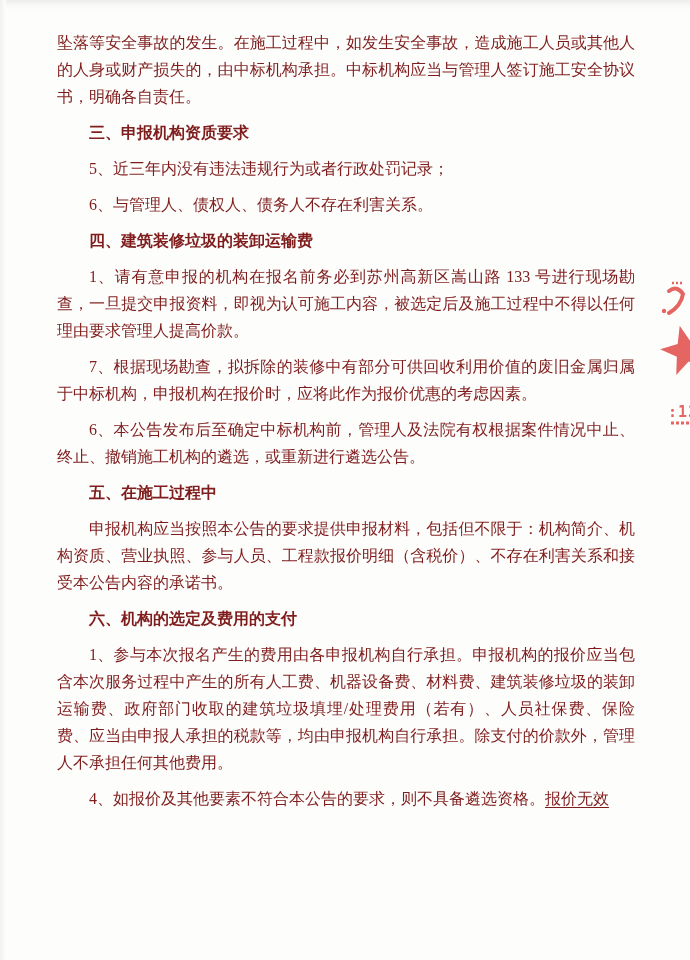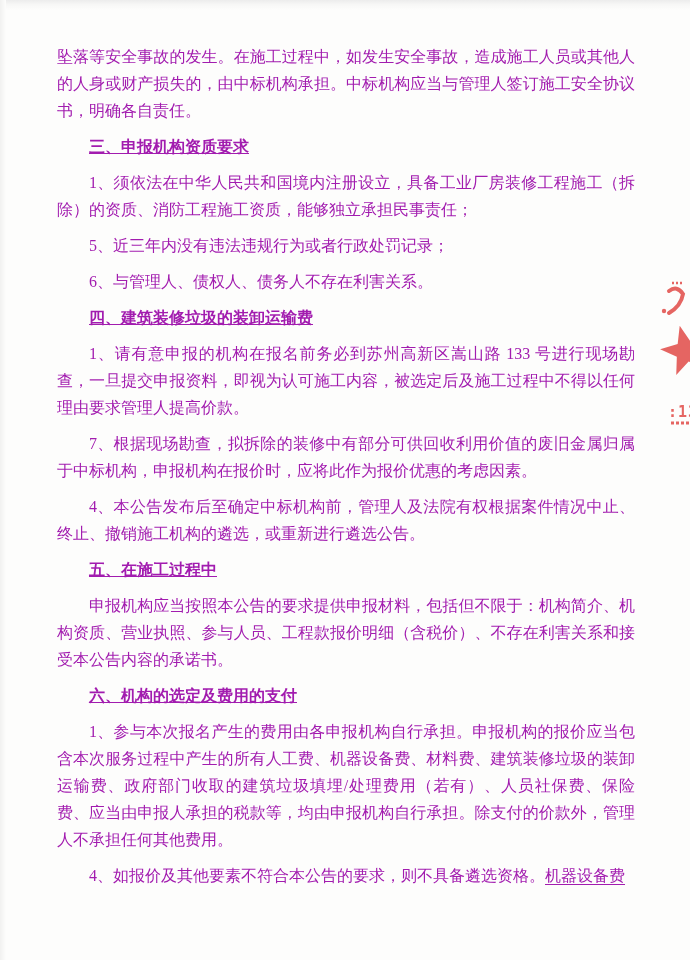--- a/index.html
+++ b/index.html
@@ -10,59 +10,58 @@
   }
   .edge-top{
     position:absolute;top:0;left:0;right:0;height:10px;
     background:linear-gradient(180deg,#ececec 0%,#f7f7f6 45%,#fdfdfc 100%);
   }
   .edge-left{
     position:absolute;top:0;left:0;bottom:0;width:6px;
     background:linear-gradient(90deg,#f1f1f0 0%,#fdfdfc 100%);
   }
   .doc{
-    position:absolute;left:57px;top:43px;width:578px;
-    font-size:16px;line-height:27px;color:#a21caf;
+    position:absolute;left:57px;top:29px;width:578px;
+    font-size:16px;line-height:27px;color:#7f1d1d;
     text-align:justify;
   }
   .doc p{margin:0 0 9px 0;text-indent:2em;}
   .doc p.continuation{text-indent:0;}
-  .doc p.heading{font-weight:bold;text-decoration:underline;}
+  .doc p.heading{font-weight:bold;}
   .u{text-decoration:underline;text-underline-offset:3px;}
   .stamp{
     position:absolute;left:645px;top:270px;width:45px;height:160px;
     opacity:.88;pointer-events:none;
   }
   .stamp svg{display:block;}
   .stamp text{
     font-family:"DejaVu Sans Mono",monospace;
     font-size:15px;font-weight:bold;letter-spacing:1px;
   }
 </style>
 </head>
 <body>
 
 <div class="edge-top"></div>
 <div class="edge-left"></div>
 
 <div class="doc" id="doc">
     <p class="continuation"><span>坠落等安全事故的发生。在施工过程中，如发生安全事故，造成施工人员或其他人的人身或财产损失的，由中标机构承担。中标机构应当与管理人签订施工安全协议书，明确各自责任。</span></p>
     <p class="heading"><span>三、申报机构资质要求</span></p>
-    <p class="para"><span>1、须依法在中华人民共和国境内注册设立，具备工业厂房装修工程施工（拆除）的资质、消防工程施工资质，能够独立承担民事责任；</span></p>
     <p class="para"><span>5、近三年内没有违法违规行为或者行政处罚记录；</span></p>
     <p class="para"><span>6、与管理人、债权人、债务人不存在利害关系。</span></p>
     <p class="heading"><span>四、建筑装修垃圾的装卸运输费</span></p>
     <p class="para"><span>1、请有意申报的机构在报名前务必到苏州高新区嵩山路 133 号进行现场勘查，一旦提交申报资料，即视为认可施工内容，被选定后及施工过程中不得以任何理由要求管理人提高价款。</span></p>
     <p class="para"><span>7、根据现场勘查，拟拆除的装修中有部分可供回收利用价值的废旧金属归属于中标机构，申报机构在报价时，应将此作为报价优惠的考虑因素。</span></p>
-    <p class="para"><span>4、本公告发布后至确定中标机构前，管理人及法院有权根据案件情况中止、终止、撤销施工机构的遴选，或重新进行遴选公告。</span></p>
+    <p class="para"><span>6、本公告发布后至确定中标机构前，管理人及法院有权根据案件情况中止、终止、撤销施工机构的遴选，或重新进行遴选公告。</span></p>
     <p class="heading"><span>五、在施工过程中</span></p>
     <p class="para"><span>申报机构应当按照本公告的要求提供申报材料，包括但不限于：机构简介、机构资质、营业执照、参与人员、工程款报价明细（含税价）、不存在利害关系和接受本公告内容的承诺书。</span></p>
     <p class="heading"><span>六、机构的选定及费用的支付</span></p>
     <p class="para"><span>1、参与本次报名产生的费用由各申报机构自行承担。申报机构的报价应当包含本次服务过程中产生的所有人工费、机器设备费、材料费、建筑装修垃圾的装卸运输费、政府部门收取的建筑垃圾填埋/处理费用（若有）、人员社保费、保险费、应当由申报人承担的税款等，均由申报机构自行承担。除支付的价款外，管理人不承担任何其他费用。</span></p>
-    <p class="para"><span>4、如报价及其他要素不符合本公告的要求，则不具备遴选资格。</span><span class="u">机器设备费</span></p>
+    <p class="para"><span>4、如报价及其他要素不符合本公告的要求，则不具备遴选资格。</span><span class="u">报价无效</span></p>
   </div>
 
 <div class="stamp">
   <svg width="45" height="160" viewBox="0 0 45 160" xmlns="http://www.w3.org/2000/svg">
     <line x1="27" y1="13" x2="39" y2="13" stroke-width="2.5" stroke-dasharray="2 2" stroke="#e2514d"></line>
     <path d="M 24,21 Q 32,15 38,24 Q 36,36 24,43" stroke-width="4" fill="none" stroke-linecap="round" stroke="#e2514d"></path>
     <circle cx="19" cy="41" r="2.2" fill="#e2514d"></circle>
     <path d="M0,-26 L6.4,-8.8 L24.7,-8 L10.3,3.4 L15.3,21 L0,10.8 L-15.3,21 L-10.3,3.4 L-24.7,-8 L-6.4,-8.8 Z" transform="translate(41,81) rotate(-14)" fill="#e2514d"></path>
     <text x="23" y="147" fill="#e2514d">:13</text>
     <line x1="26" y1="153" x2="45" y2="153" stroke-width="3" stroke-dasharray="3 2" stroke="#e2514d"></line>

